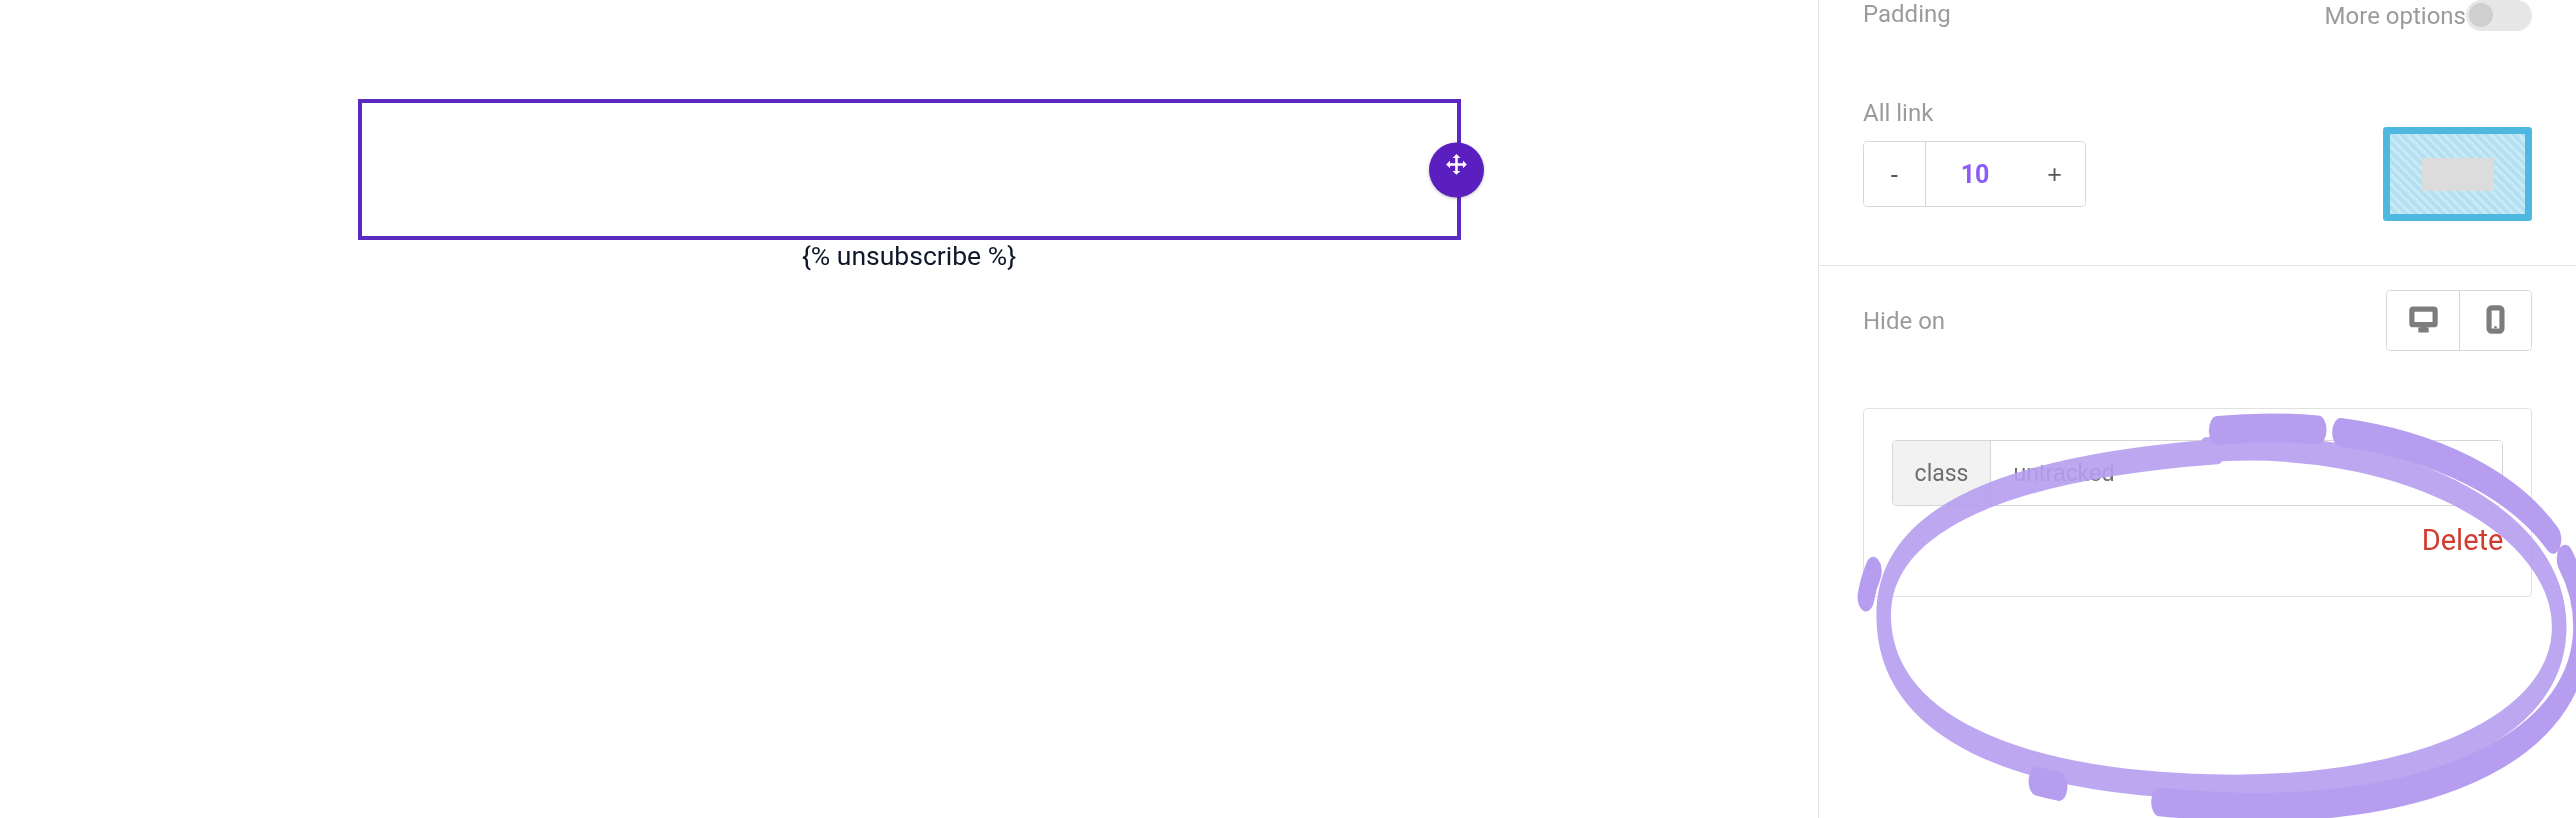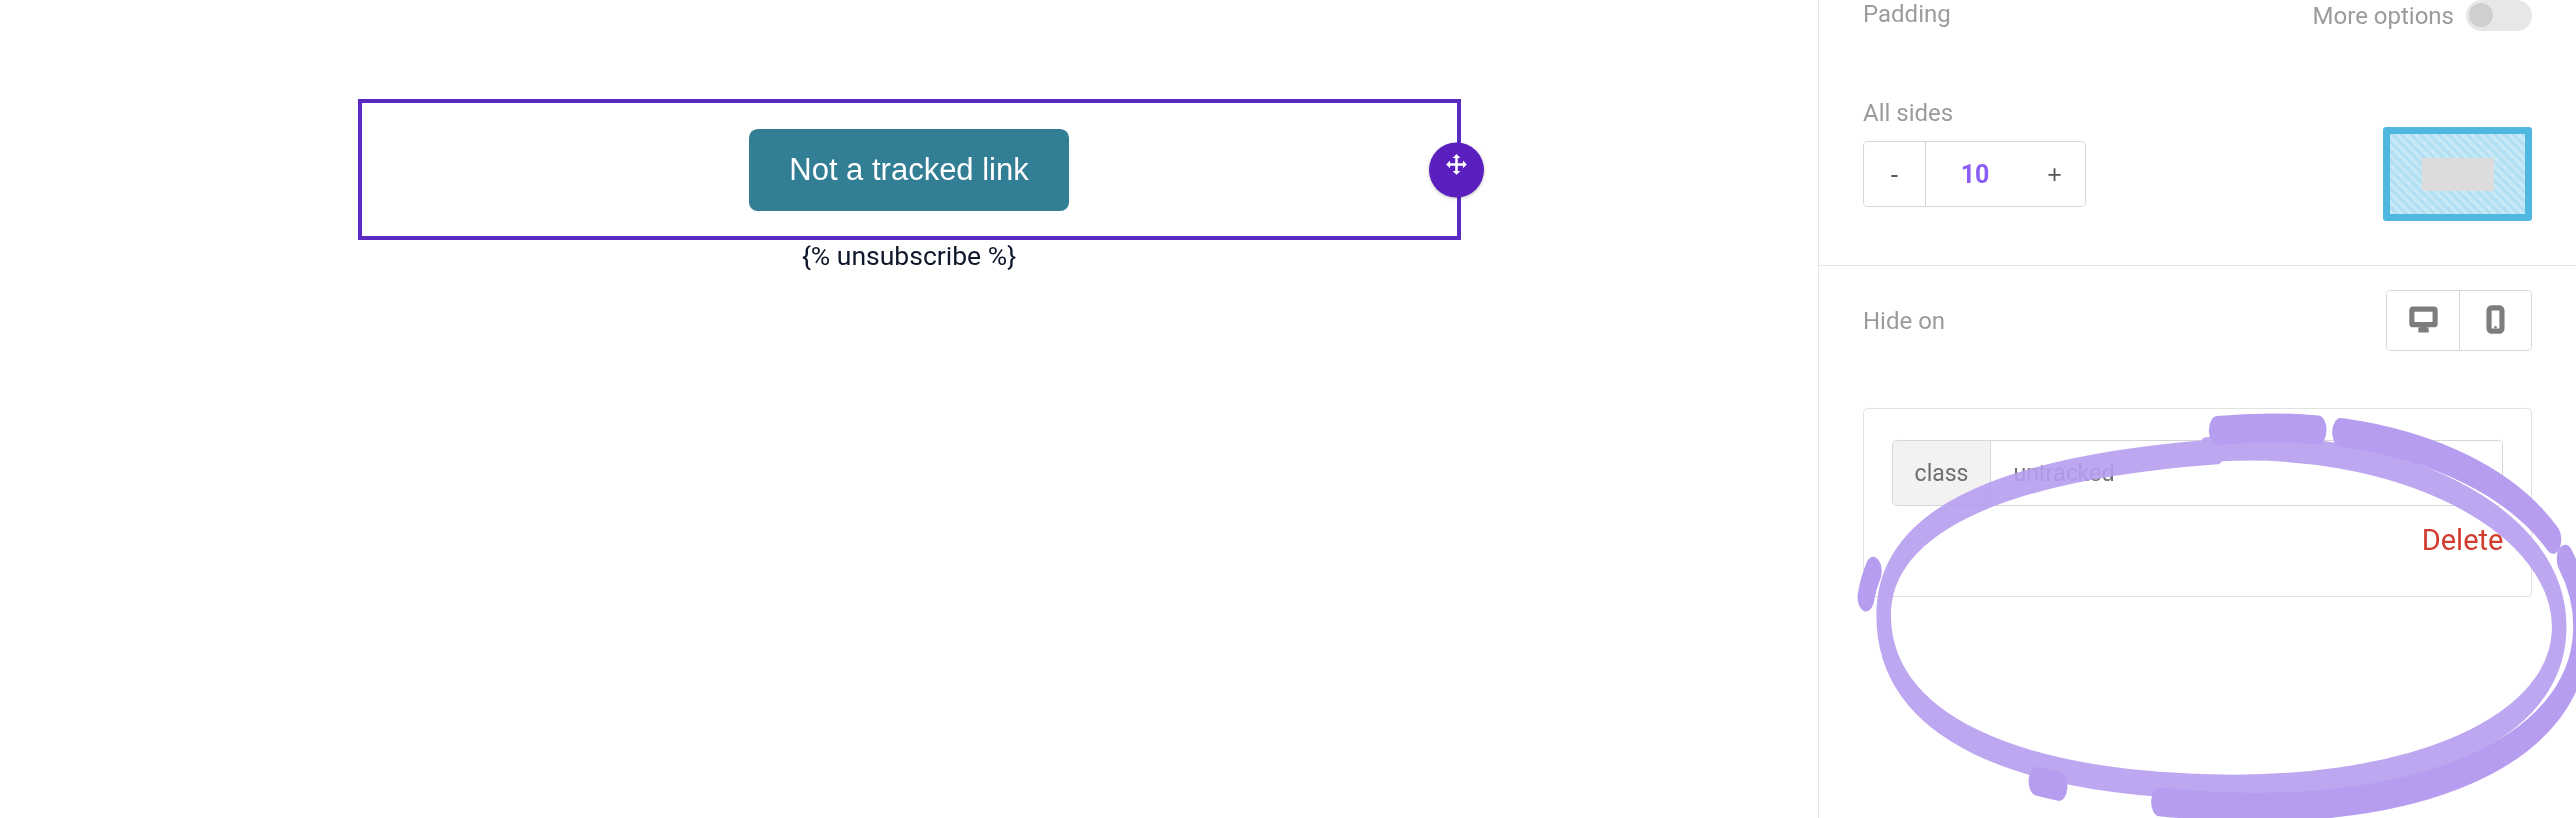--- a/index.html
+++ b/index.html
@@ -83,21 +83,21 @@
     justify-content: space-between;
     padding: 0 44px;
     min-height: 77px;
   }
   .row.pad-top { padding-top: 0; align-items: flex-start; }
   .row .label { color: #9b9b9b; font-size: 24px; }
 
   .more-options {
     display: flex;
     align-items: center;
-    gap: 12px;
+    gap: 0;
   }
   .toggle {
     width: 66px;
     height: 31px;
     border-radius: 33px;
     background: #e7e7e7;
     position: relative;
     cursor: pointer;
   }
   .toggle .knob {
@@ -233,21 +233,20 @@
   .scribble svg { width: 100%; height: 100%; }
 </style>
 </head>
 <body>
 
 <div class="app">
 
   <div class="canvas">
     <div class="block-wrap">
       <div class="block">
-        <button class="cta-btn">Not a tracked link</button>
         <div class="move-handle">
           <span>
             <svg viewBox="0 0 24 24">
                 <path d="M12 2l3 3h-2v4h4V7l3 3-3 3v-2h-4v4h2l-3 3-3-3h2v-4H7v2l-3-3 3-3v2h4V5H9l3-3z"></path>
               </svg>
           </span>
         </div>
       </div>
       <div class="unsub">{% unsubscribe %}</div>
     </div>
@@ -259,21 +258,21 @@
       <span class="label">Padding</span>
       <div class="more-options">
         <span class="label">More options</span>
         <div class="toggle">
           <div class="knob"></div>
         </div>
       </div>
     </div>
 
     <div class="row" style="min-height:33px; padding-top:22px;">
-      <span class="label">All sides</span>
+      <span class="label">All link</span>
       <span></span>
     </div>
 
     <div class="allsides-row">
       <div class="stepper">
         <button>-</button>
         <div class="value">10</div>
         <button>+</button>
       </div>
       <div class="pad-preview">

